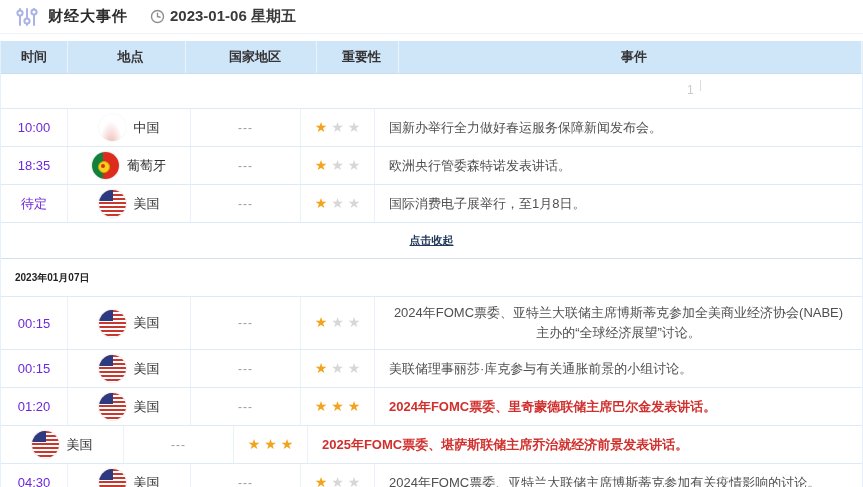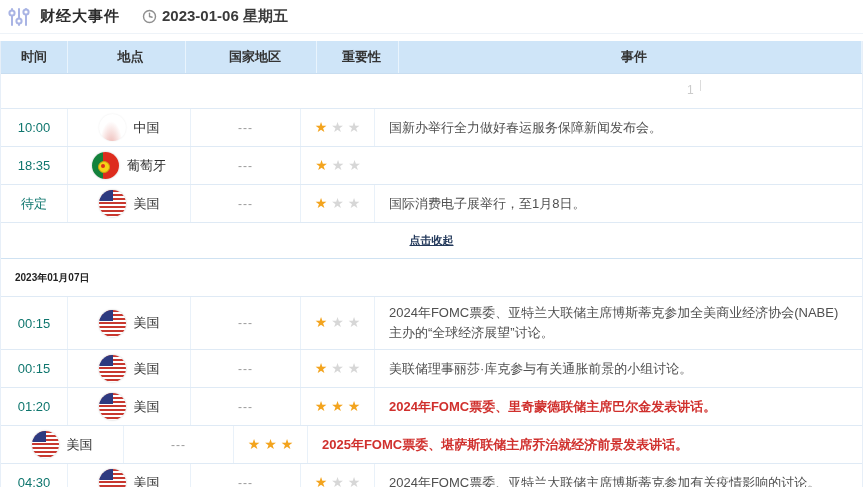--- a/index.html
+++ b/index.html
@@ -4,21 +4,21 @@
 <style>
   * { box-sizing: border-box; margin: 0; padding: 0; }
   html,body { background:#fff; }
   body {
     width: 863px; height: 487px; overflow: hidden; position: relative;
     font-family: "Liberation Sans", "DejaVu Sans", sans-serif;
     color: #333;
   }
   
   .page-header {
-    height: 34px; display: flex; align-items: center; padding-left: 8px;
+    height: 34px; display: flex; align-items: center; padding-left: 16px;
     border-bottom: 1px solid #eef3f8;
   }
   .sliders-icon { width: 22px; height: 22px; margin-right: 10px; }
   .page-title { font-size: 15px; font-weight: bold; color: #2b2b2b; letter-spacing: 1px; }
   .date-wrap { display: flex; align-items: center; margin-left: 22px; }
   .clock-icon { width: 15px; height: 15px; margin-right: 5px; }
   .header-date { font-size: 15px; font-weight: bold; color: #3a3a3a; }
 
   
   .cal-table {
@@ -29,34 +29,34 @@
   .t-row { display: flex; align-items: stretch; border-bottom: 1px solid #dfeaf5; background:#fff; }
   .cell {
     display: flex; align-items: center; justify-content: center;
     border-right: 1px solid #e9f1f9; font-size: 13px;
   }
   .cell:last-child { border-right: none; }
   .cell-time    { width: 67px;  flex: none; }
   .cell-country { width: 123px; flex: none; gap: 8px; }
   .cell-loc     { width: 110px; flex: none; }
   .cell-imp     { width: 74px;  flex: none; font-family: Liberation Serif, serif; }
-  .cell-event   { flex: 1; justify-content: flex-start; text-align: left; padding: 6px 14px; color: #4f4f4f; line-height: 20px; }
+  .cell-event   { flex: 1; justify-content: flex-start; text-align: center; padding: 6px 14px; color: #4f4f4f; line-height: 20px; }
 
   
   .t-head { height: 33px; background: var(--header-bg, #cfe5f8); border-bottom: 1px solid #c8ddf0; gap: 8px; }
   .t-head .cell { font-weight: bold; color: #333; border-right: 1px solid #e9f4fd; font-size: 13px; }
 
   
   .t-partial { height: 35px; position: relative; }
   .stray { position: absolute; left: 686px; top: 9px; color: #cbcbcb; font-size: 12px; display: flex; align-items: flex-start; }
   .stray .tick { width: 1px; height: 11px; background: #dcdcdc; margin-left: 6px; margin-top: -3px; }
 
   
   .t-body-row { min-height: 38px; }
-  .time-text { color: #0f766e; }
+  .time-text { color: #6d28d9; }
   .country-name { color: #2f2f2f; }
   .loc-text { color: #9c9c9c; font-size: 12px; letter-spacing: 1px; }
   .star { font-size: 14px; margin: 0 2px; line-height: 1; }
   .star.filled { color: var(--star, #f3a41e); }
   .star.empty  { color: #d7d7d7; }
   .event-text.highlight { color: var(--highlight, #d0302d); font-weight: bold; }
 
   
   .t-collapse { height: 36px; justify-content: center; display: flex; align-items: center; border-bottom: 1px solid #cfe2f2; }
   .collapse-link { font-size: 11px; font-weight: bold; color: #23395b; text-decoration: underline; cursor: pointer; }
@@ -145,20 +145,23 @@
       <span class="country-name">葡萄牙</span>
     </div>
     <div class="cell cell-loc">
       <span class="loc-text">---</span>
     </div>
     <div class="cell cell-imp">
           <span class="star filled">★</span>
           <span class="star empty">★</span>
           <span class="star empty">★</span>
         </div>
+    <div class="cell cell-event">
+      <span class="event-text">欧洲央行管委森特诺发表讲话。</span>
+    </div>
   </div>
       <div class="t-row t-body-row">
     <div class="cell cell-time">
       <span class="time-text">待定</span>
     </div>
     <div class="cell cell-country">
       <span class="flag flag-us"></span>
       <span class="country-name">美国</span>
     </div>
     <div class="cell cell-loc">

